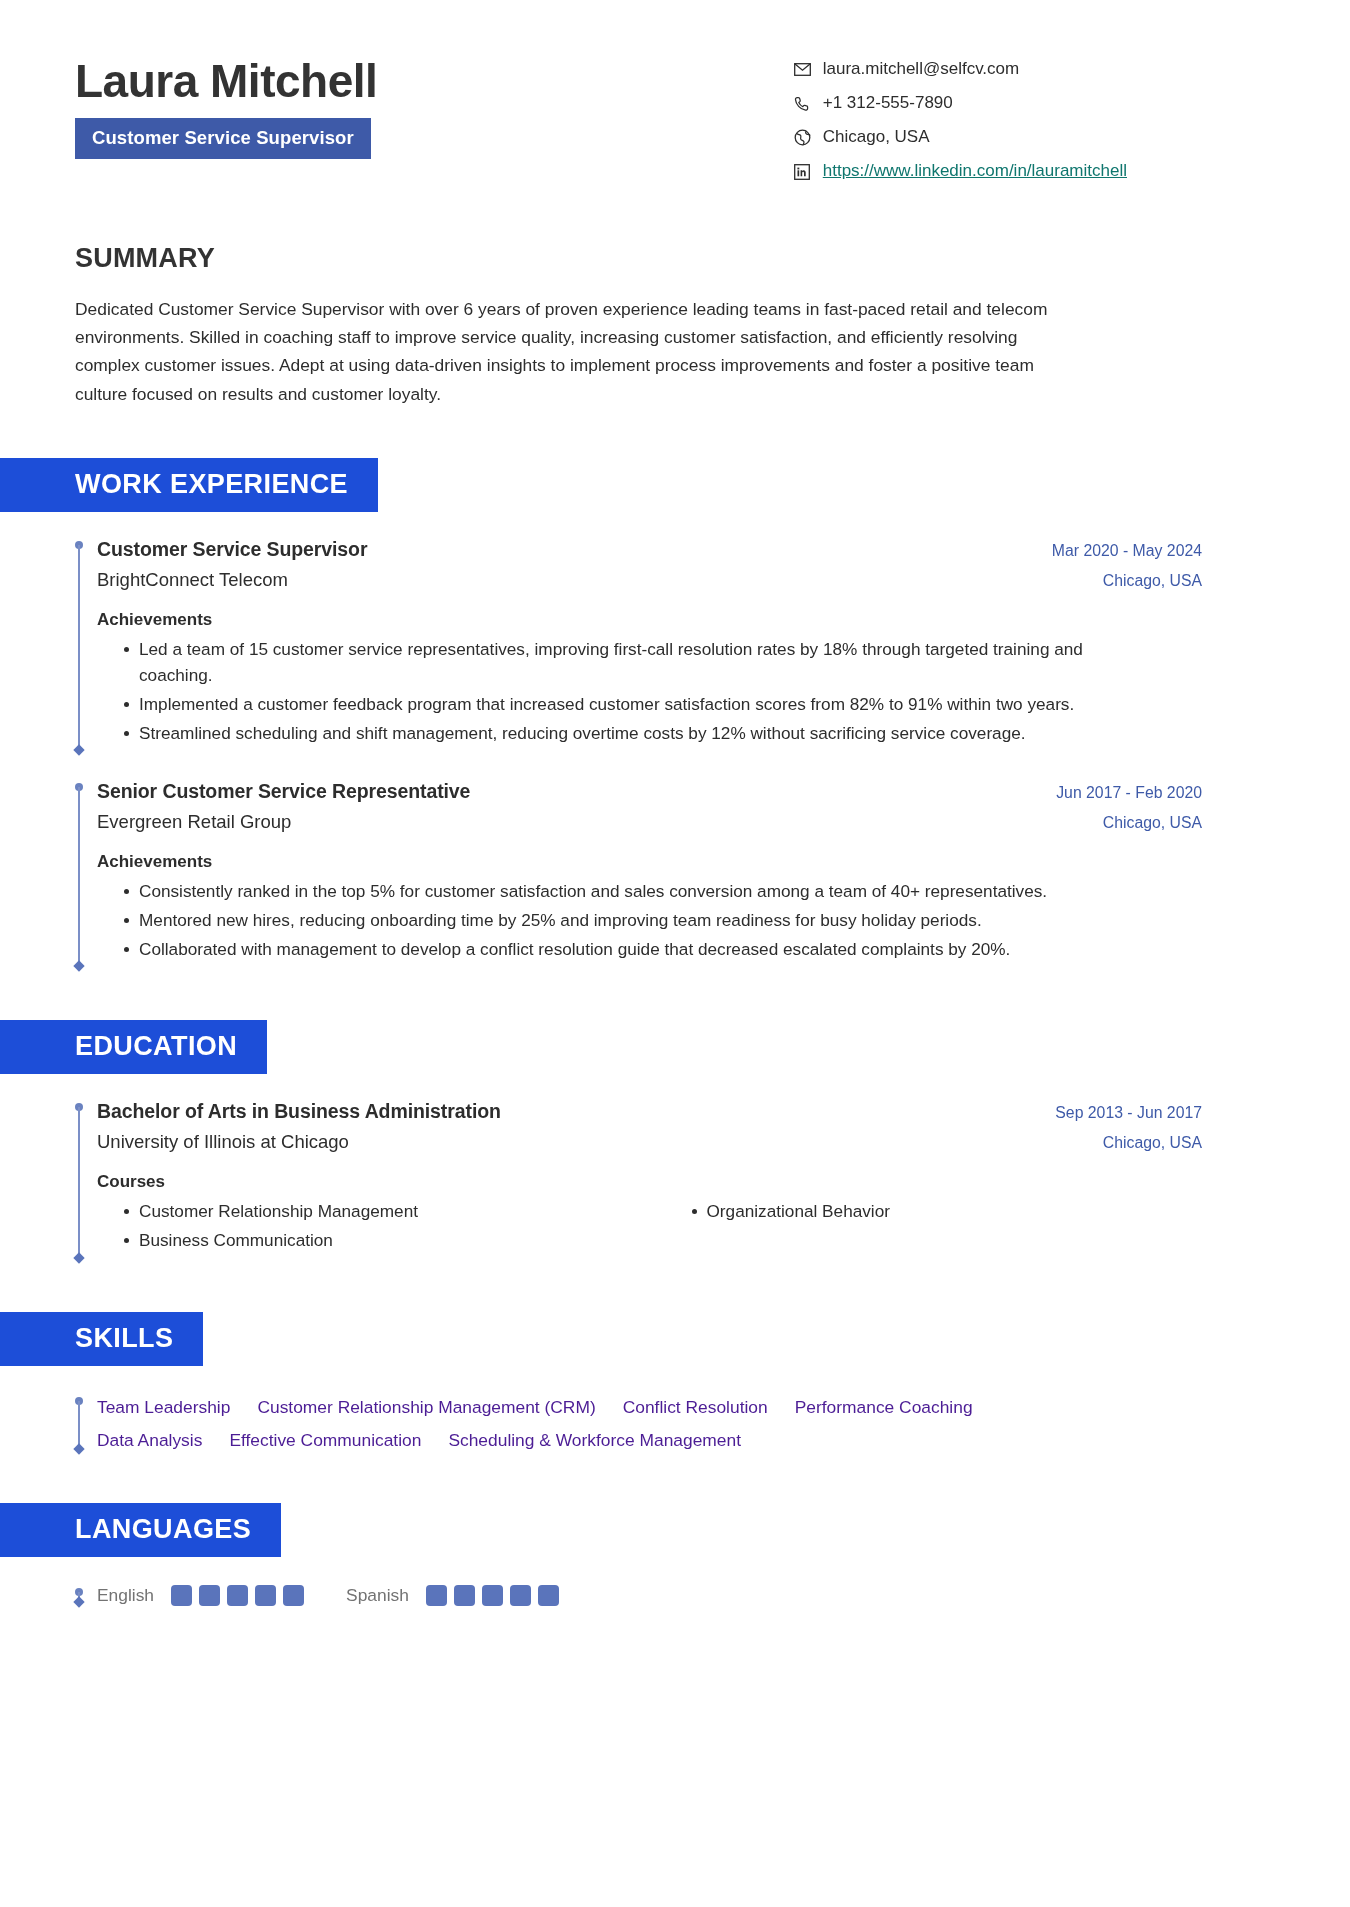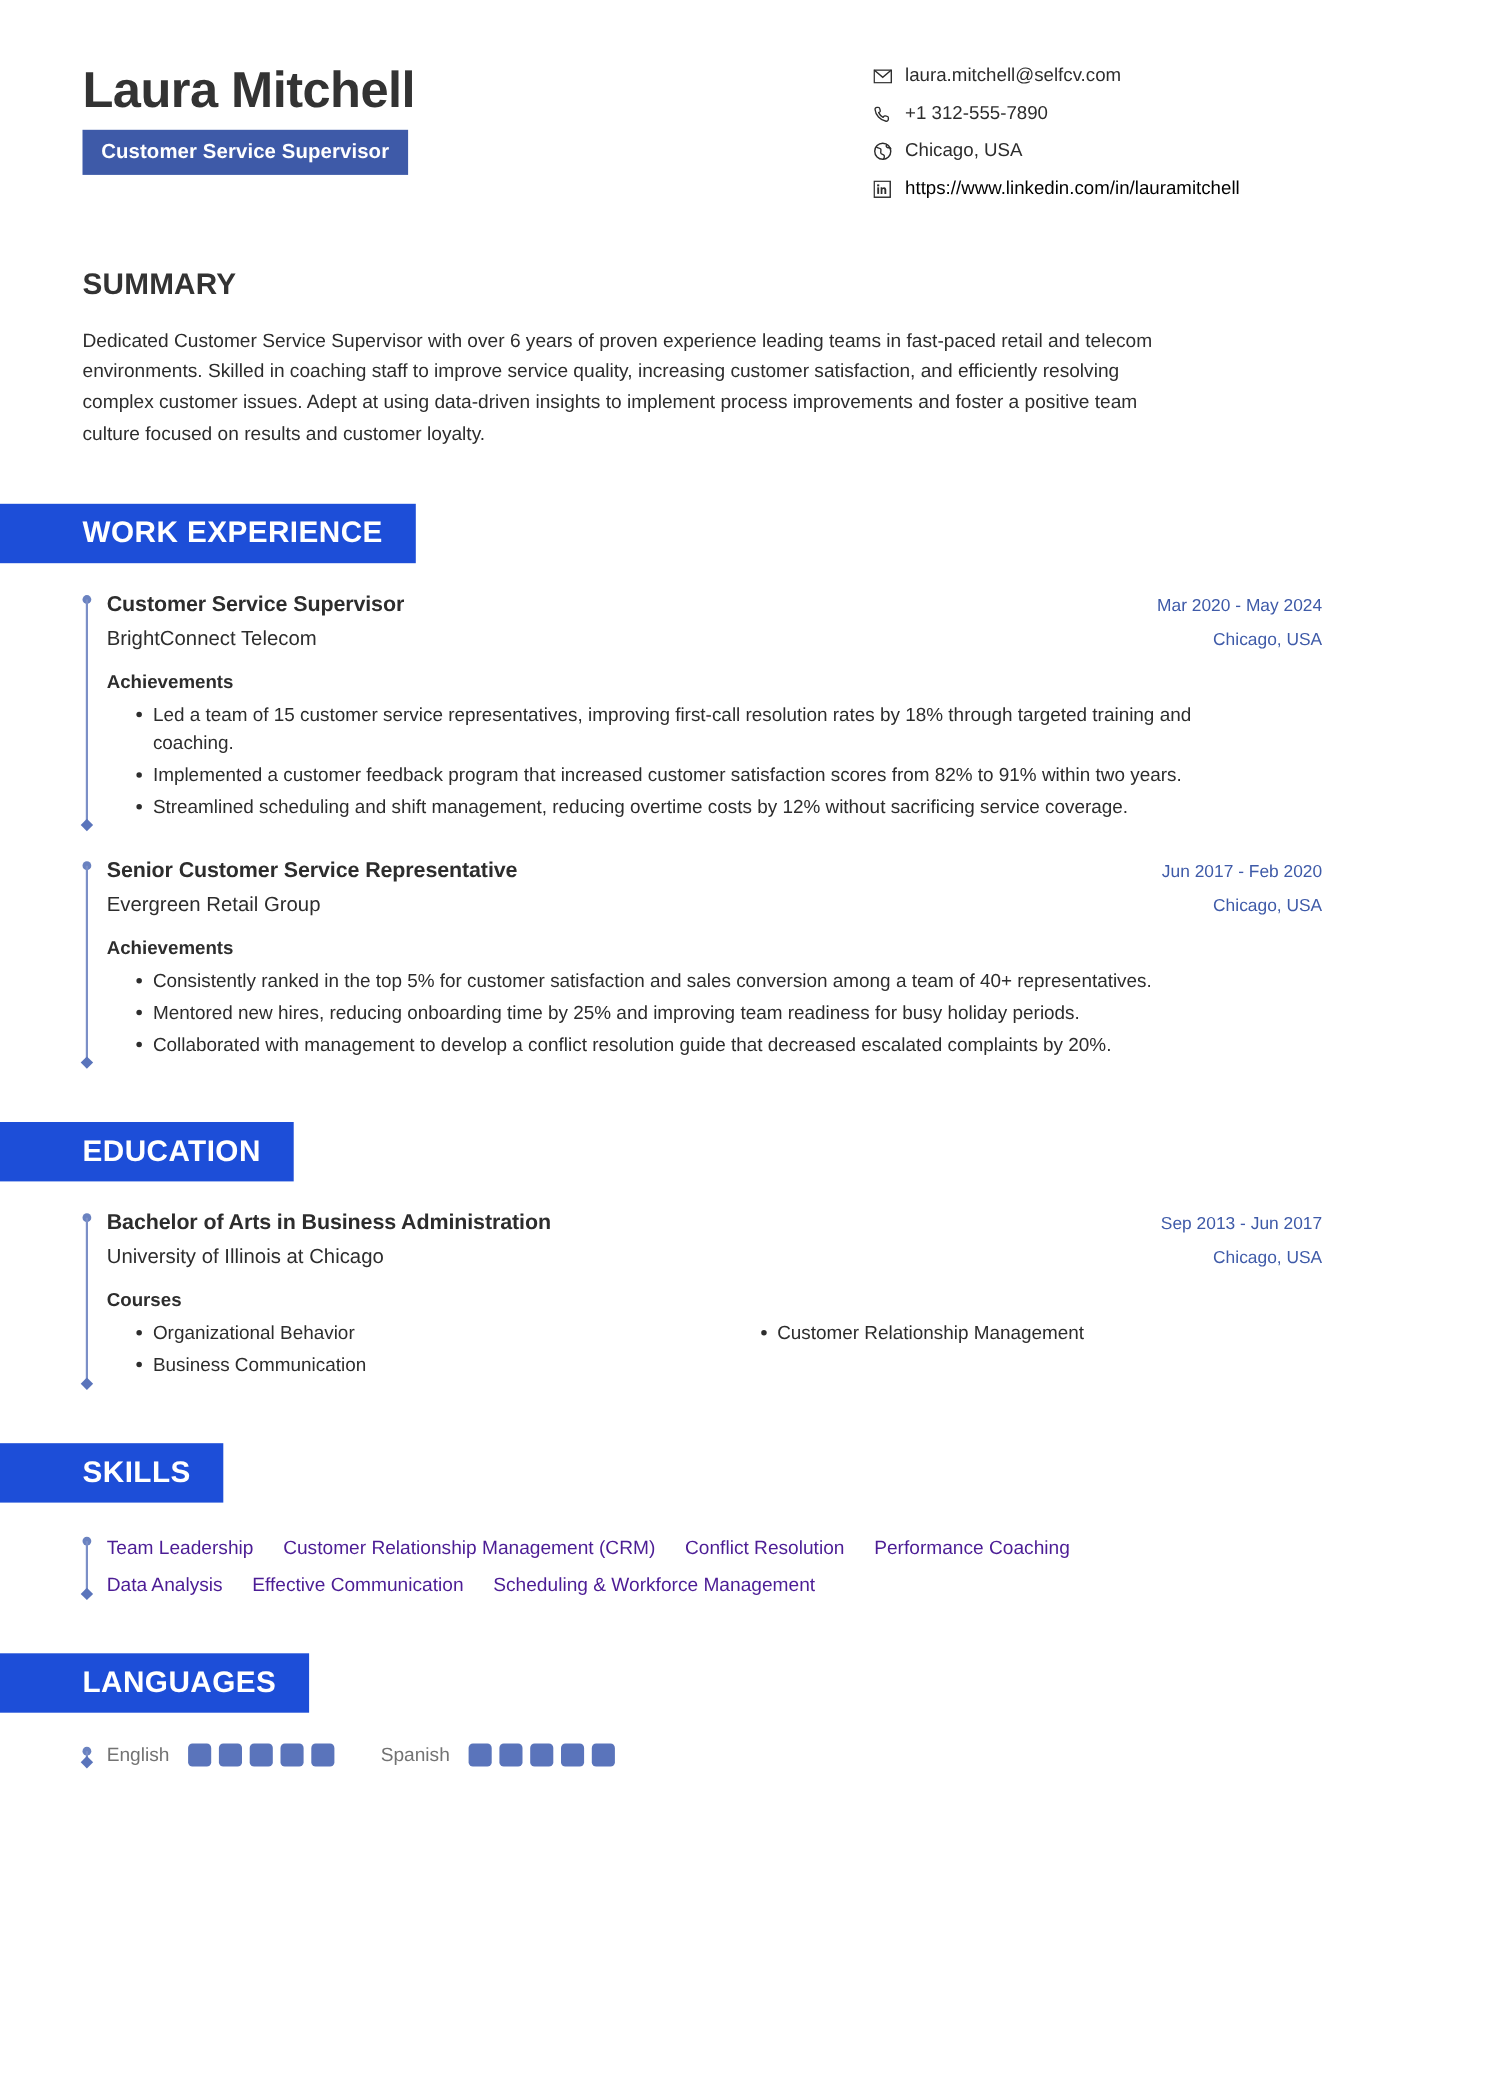--- a/index.html
+++ b/index.html
@@ -71,21 +71,22 @@
     width: 19px;
     height: 19px;
     flex-shrink: 0;
     display: inline-flex;
     align-items: center;
     justify-content: center;
   }
   .contact-icon svg { display: block; }
 
   .contact-link {
-    color: #000000;
+    text-decoration: underline;
+    color: #0f766e;
   }
 
   
   .summary-section {
     padding: 62px 75px 0 75px;
   }
 
   .plain-heading {
     font-size: 27px;
     font-weight: bold;
@@ -427,22 +428,22 @@
       <div class="entry-head">
         <div class="entry-title">Bachelor of Arts in Business Administration</div>
         <div class="entry-date">Sep 2013 - Jun 2017</div>
       </div>
       <div class="entry-sub">
         <div class="entry-org">University of Illinois at Chicago</div>
         <div class="entry-loc">Chicago, USA</div>
       </div>
       <div class="sub-label">Courses</div>
       <ul class="bullets courses-grid">
+        <li>Customer Relationship Management</li>
         <li>Organizational Behavior</li>
-        <li>Customer Relationship Management</li>
         <li>Business Communication</li>
       </ul>
     </div>
   </div>
 
   <div class="section-badge-wrap">
     <div class="badge-heading">SKILLS</div>
   </div>
 
   <div class="skills-block">

